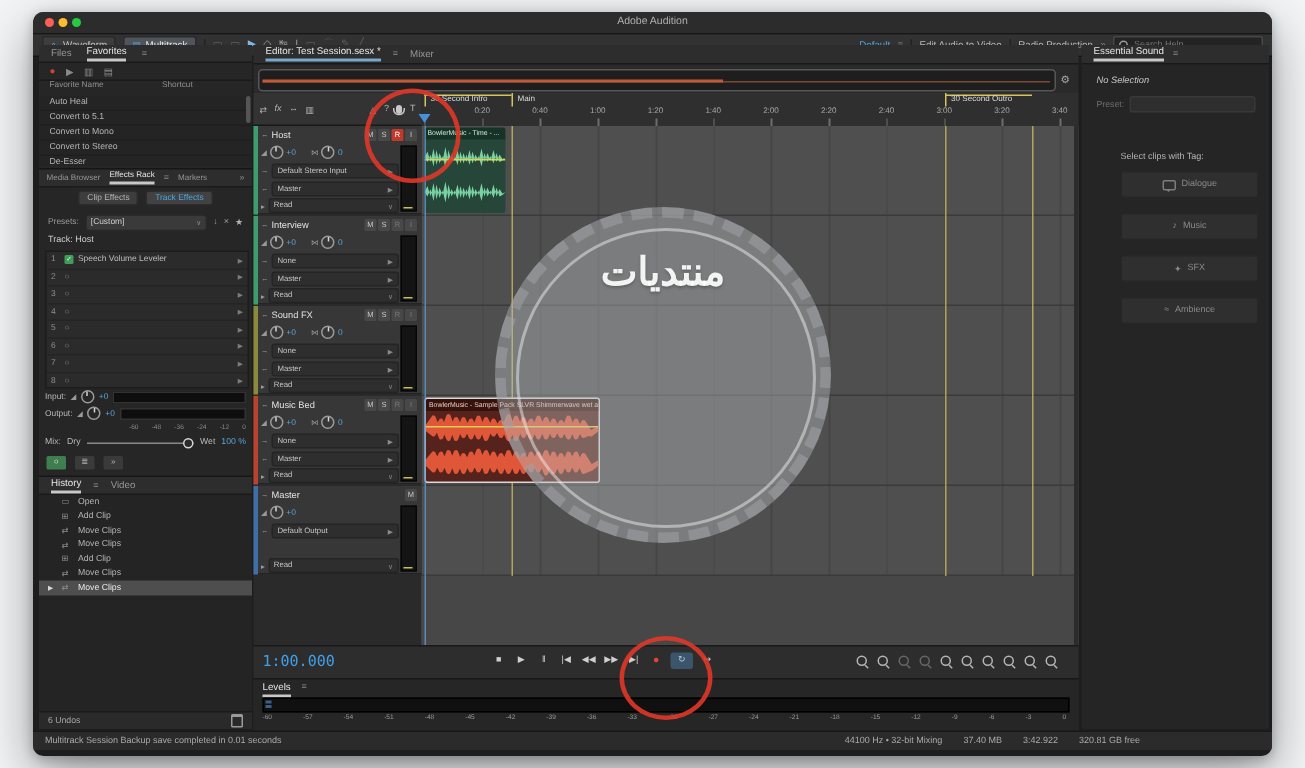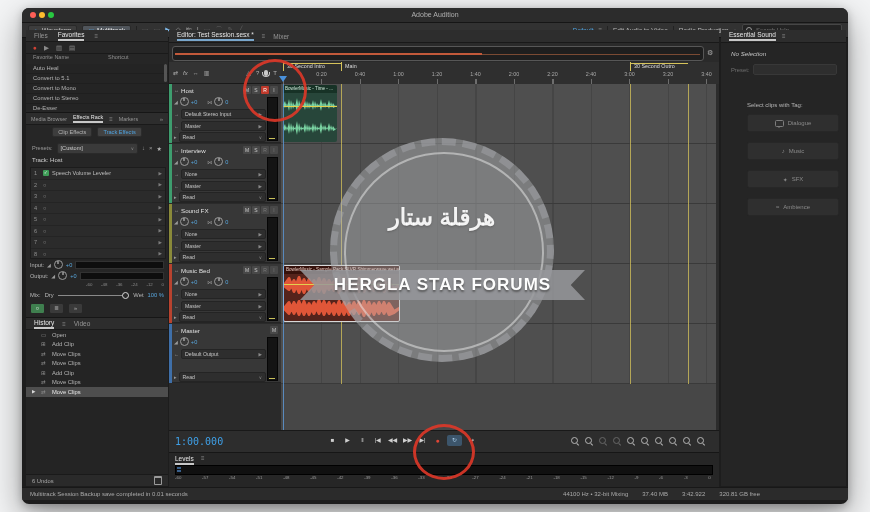--- a/index.html
+++ b/index.html
@@ -789,22 +789,19 @@
       <span>44100 Hz • 32-bit Mixing</span>
       <span>37.40 MB</span>
       <span>3:42.922</span>
       <span>320.81 GB free</span>
     </div>
   </div>
 
   <div class="abs wm">
     <div class="wm-circle"></div>
     <div class="wm-inner"></div>
-    <div class="wm-ar" style="top:196px;font-size:23px">هرقلة ستار</div>
-    <div class="wm-ribbon">
-      <span>HERGLA STAR FORUMS</span>
-    </div>
+    <div class="wm-ar" style="top:158px;font-size:26px">منتديات</div>
   </div>
 
   <div class="anno" style="left:221px;top:51px;width:58px;height:57px;"></div>
   <div class="anno" style="left:391px;top:416px;width:56px;height:50px;"></div>
 
 </div>
 
 </body></html>

